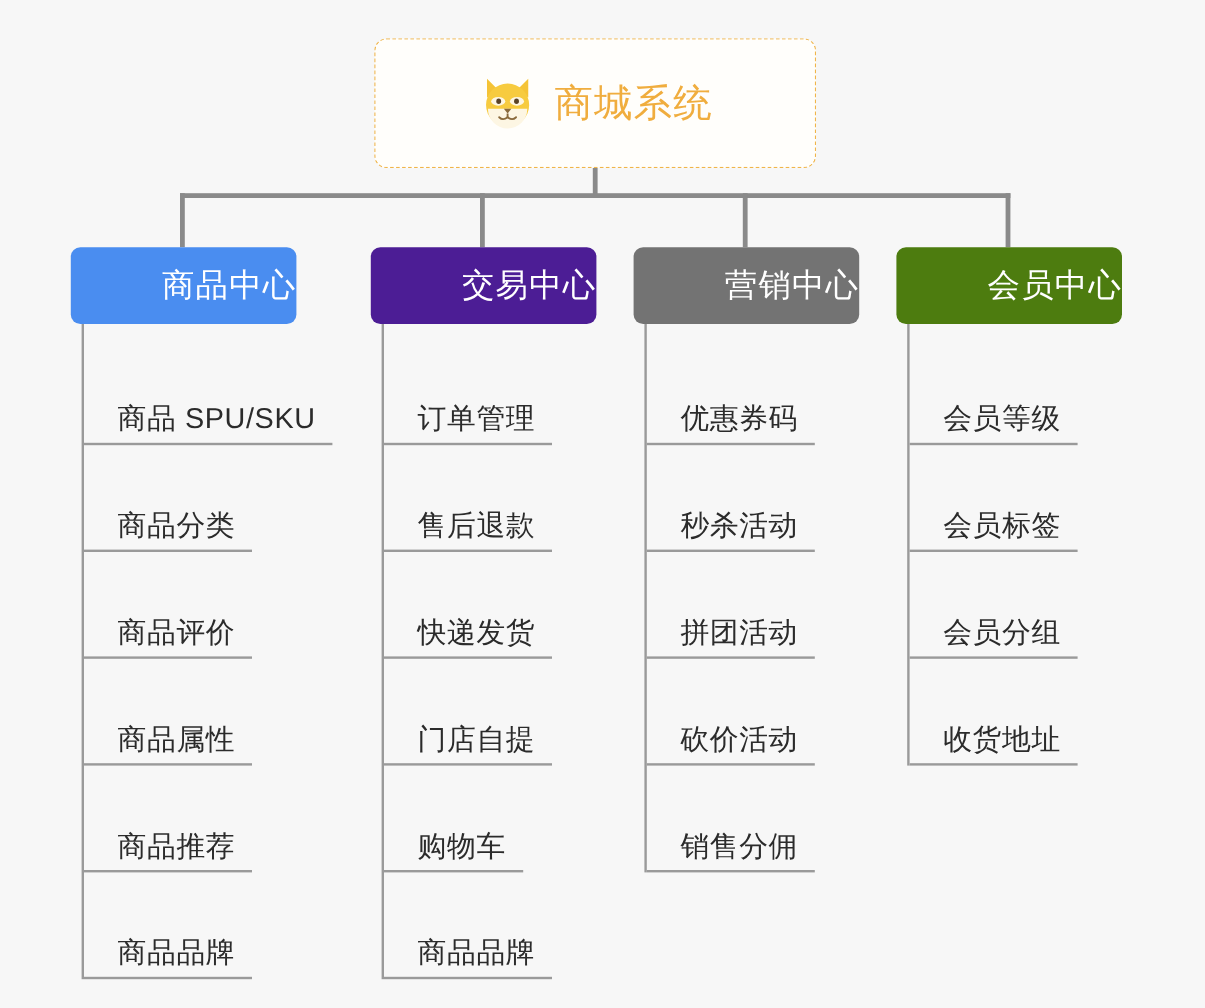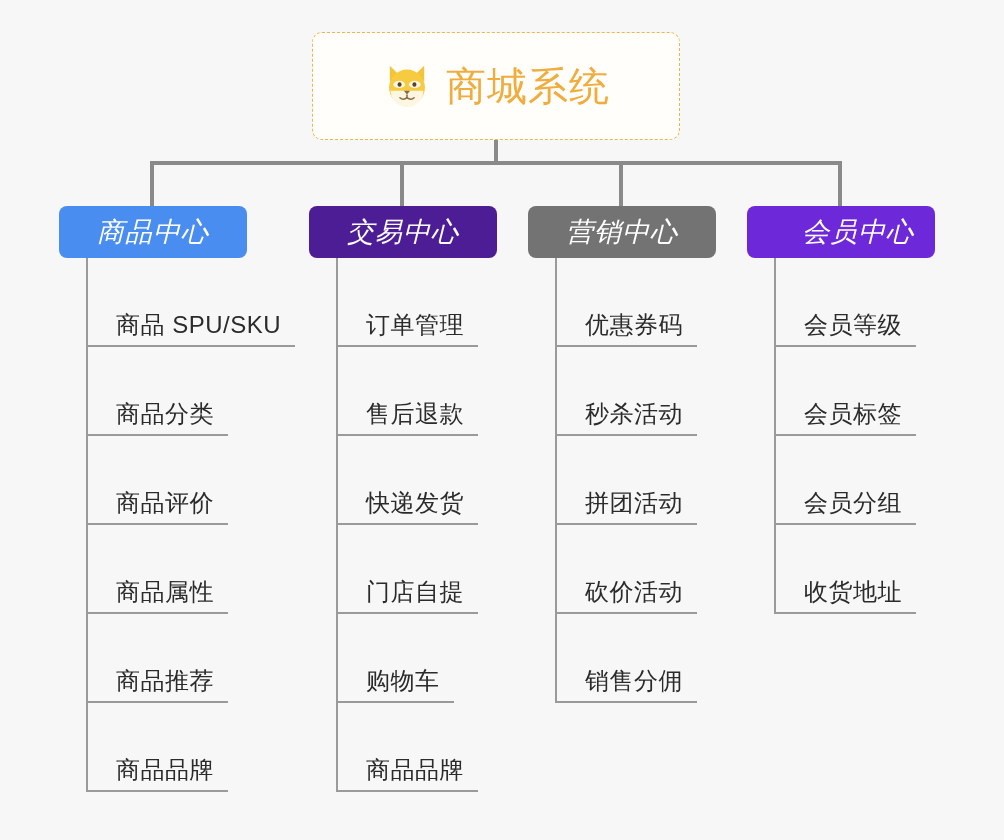--- a/index.html
+++ b/index.html
@@ -38,21 +38,21 @@
     justify-content: center;
     gap: 14px;
   }
   .root-emoji {
     width: 50px;
     height: 50px;
     flex: 0 0 auto;
     display: block;
   }
   .root-title {
-    font-size: 40px;
+    font-size: 32px;
     line-height: 1;
     color: #f0ad3e;
     letter-spacing: 1px;
     white-space: nowrap;
   }
 
   
   .conn {
     position: absolute;
     background: #8a8a8a;
@@ -75,37 +75,36 @@
     height: 45px;
   }
 
   
   .col {
     position: absolute;
     top: 206px;
     width: 188px;
   }
   .cat-box {
-    height: 52px;
+    height: 64px;
     border-radius: 8px;
     display: flex;
     align-items: center;
-    justify-content: center;
+    justify-content: flex-end;
     color: #ffffff;
     font-size: 27px;
     letter-spacing: 1px;
     user-select: none;
-    font-style: italic;
   }
 
   .leaf-list {
     position: relative;
-    margin-left: 27px;
+    margin-left: 9px;
     border-left: 2px solid #9a9a9a;
-    padding-top: 0;
+    padding-top: 12px;
   }
   .leaf {
     position: relative;
     height: 89px;
     display: flex;
     align-items: flex-end;
     box-sizing: border-box;
   }
   .leaf-inner {
     position: relative;
@@ -220,21 +219,21 @@
       <div class="leaf">
           <span class="leaf-inner"><span class="leaf-text">砍价活动</span></span>
         </div>
       <div class="leaf">
           <span class="leaf-inner"><span class="leaf-text">销售分佣</span></span>
         </div>
     </div>
   </div>
 
   <div class="col" style="left:747px">
-    <div class="cat-box" style="background: #6d28d9; padding-left: 34px;">
+    <div class="cat-box" style="background: #4d7c0f; padding-left: 34px;">
       <span>会员中心</span>
     </div>
     <div class="leaf-list">
       <div class="leaf">
           <span class="leaf-inner"><span class="leaf-text">会员等级</span></span>
         </div>
       <div class="leaf">
           <span class="leaf-inner"><span class="leaf-text">会员标签</span></span>
         </div>
       <div class="leaf">

